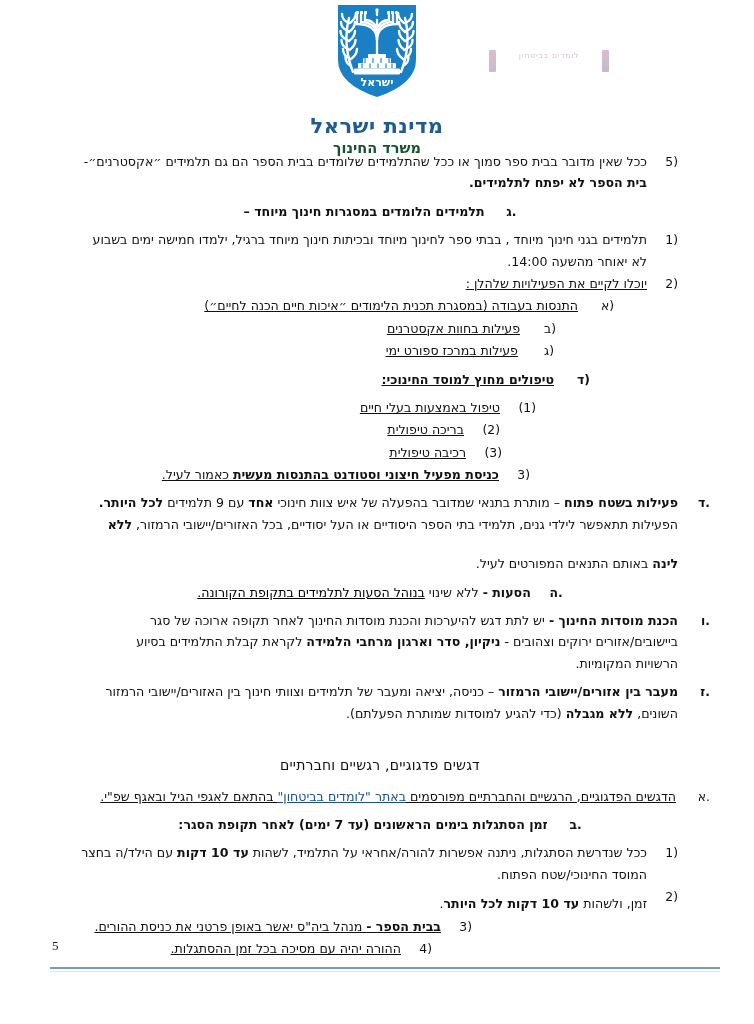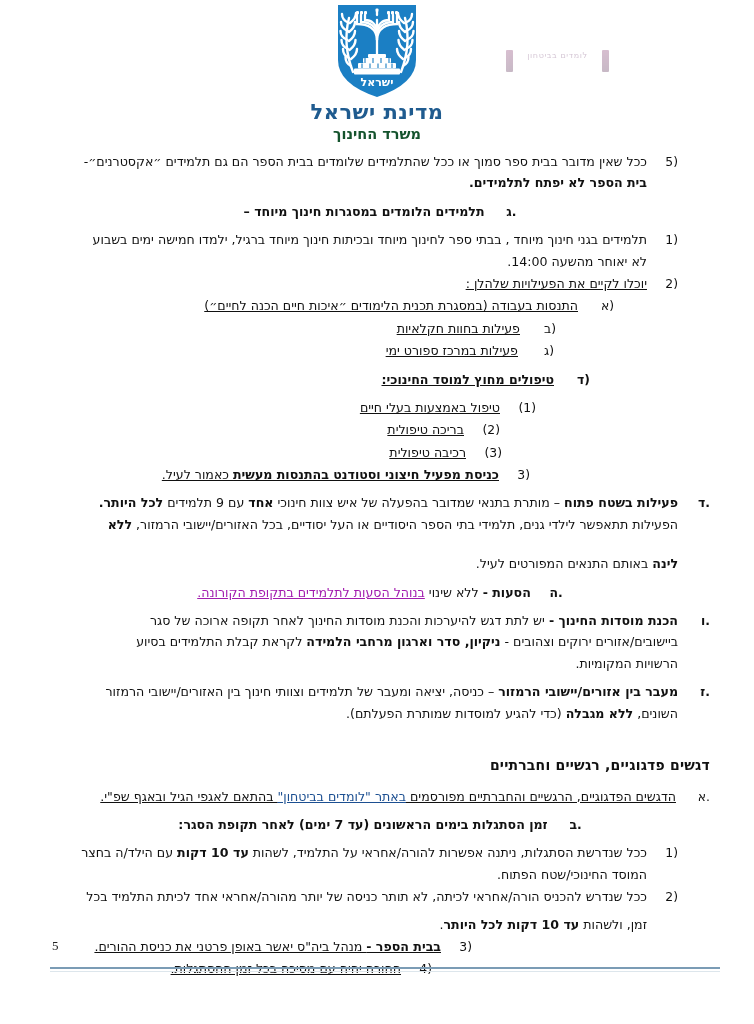--- a/index.html
+++ b/index.html
@@ -28,36 +28,36 @@
     top: 2px;
     width: 200px;
     text-align: center;
   }
   .emblem-svg { display: block; margin: 0 auto; }
   .ministry-name {
     font-size: 21px;
     font-weight: bold;
     color: #1f5b8f;
     letter-spacing: 0.5px;
-    margin-top: 1px;
+    margin-top: 15px;
     line-height: 1.12;
   }
   .ministry-sub {
     font-size: 14.5px;
     font-weight: bold;
     color: #14532d;
     line-height: 1.2;
     margin-top: 1px;
   }
 
   .corner-logo {
     position: absolute;
     top: 46px;
     right: 145px;
-    width: 103px;
+    width: 120px;
     height: 32px;
     opacity: 0.30;
   }
   .corner-logo .bar {
     position: absolute;
     top: 4px;
     width: 7px;
     height: 22px;
     border-radius: 1px;
     background: linear-gradient(180deg, #7c2a63, #4a1b45);
@@ -109,31 +109,32 @@
   .lvl-3 { margin-right: 150px; }
 
   .marker-w-letter { width: 24px; margin-left: 8px; }
   .marker-w-num    { width: 22px; margin-left: 9px; }
   .marker-w-heb    { width: 26px; margin-left: 8px; }
   .marker-w-paren  { width: 28px; margin-left: 8px; }
 
   b, .b { font-weight: bold; }
 
   .link {
-    color: #a21caf;
+    color: #000000;
     text-decoration: underline;
   }
   .link-dark {
     color: #1c4f91;
     text-decoration: underline;
   }
 
   .section-title {
     font-size: 14px;
-    font-weight: bold;
+    font-weight: normal;
+    text-align: center;
     margin: 30px 0 10px 0;
     letter-spacing: 0.2px;
   }
 
   .gap-sm { height: 6px; }
 
   
   .footer {
     position: absolute;
     left: 0;
@@ -283,21 +284,21 @@
     <div class="body-text right">יוכלו לקיים את הפעילויות שלהלן :</div>
   </div>
 
   <div class="row lvl-2">
     <div class="marker marker-w-paren">(א</div>
     <div class="body-text right">התנסות בעבודה (במסגרת תכנית הלימודים ״איכות חיים הכנה לחיים״)</div>
   </div>
 
   <div class="row lvl-2" style="padding-right:58px;">
     <div class="marker marker-w-paren">(ב</div>
-    <div class="body-text right">פעילות בחוות חקלאיות</div>
+    <div class="body-text right">פעילות בחוות אקסטרנים</div>
   </div>
 
   <div class="row lvl-2" style="padding-right:60px;">
     <div class="marker marker-w-paren">(ג</div>
     <div class="body-text right">פעילות במרכז ספורט ימי</div>
   </div>
 
   <div class="gap-sm"></div>
 
   <div class="row lvl-2" style="padding-right:24px;">
@@ -404,21 +405,20 @@
     <div class="marker marker-w-num">(1</div>
     <div class="body-text">
       <span>ככל שנדרשת הסתגלות, ניתנה אפשרות להורה/אחראי על התלמיד, לשהות </span><span class="b">עד 10 דקות</span><span> עם הילד/ה בחצר</span>
       <div style="text-align:right;margin-top:1px;">המוסד החינוכי/שטח הפתוח.</div>
     </div>
   </div>
 
   <div class="row lvl-1">
     <div class="marker marker-w-num">(2</div>
     <div class="body-text">
-      <span>ככל שנדרש להכניס הורה/אחראי לכיתה, לא תותר כניסה של יותר מהורה/אחראי אחד לכיתת התלמיד בכל</span>
       <div style="text-align:right;margin-top:7px;">
         <span>זמן, ולשהות </span><span class="b">עד 10 דקות לכל היותר</span><span>.</span>
       </div>
     </div>
   </div>
 
   <div class="row lvl-1" style="padding-right:206px;">
     <div class="marker marker-w-num">(3</div>
     <div class="body-text right">
       <span class="b">בבית הספר -</span><span> מנהל ביה"ס יאשר באופן פרטני את כניסת ההורים.</span>

